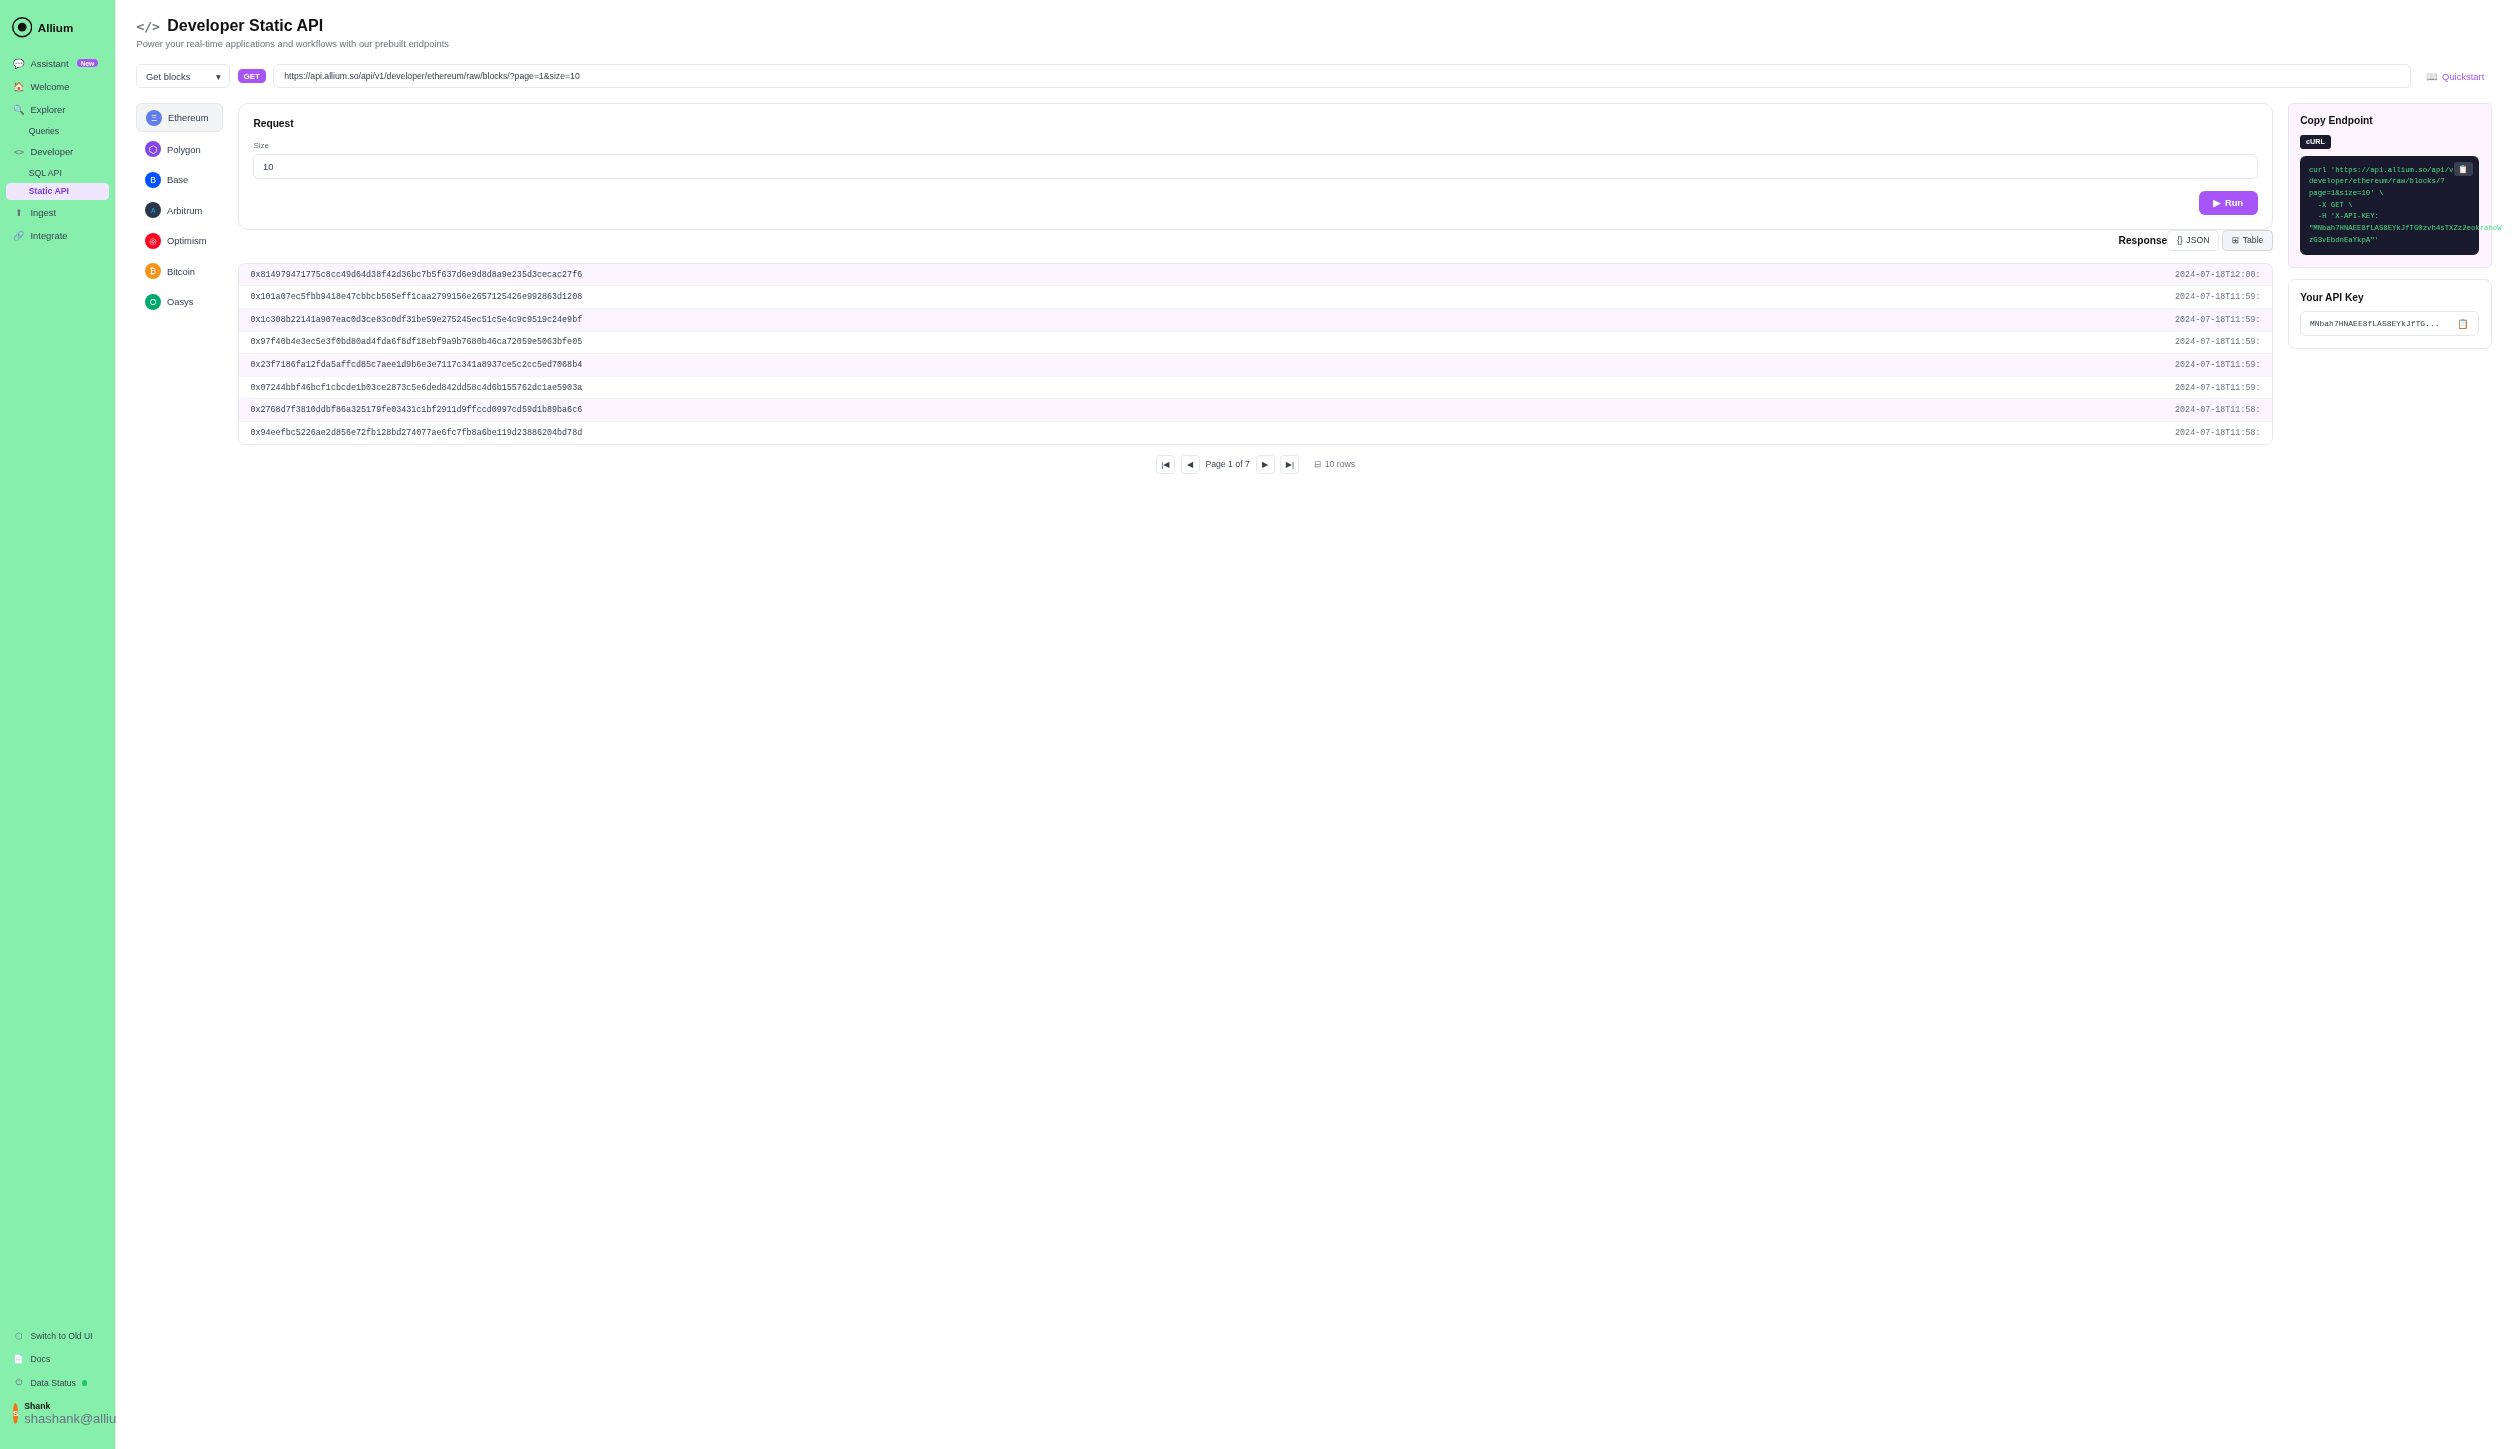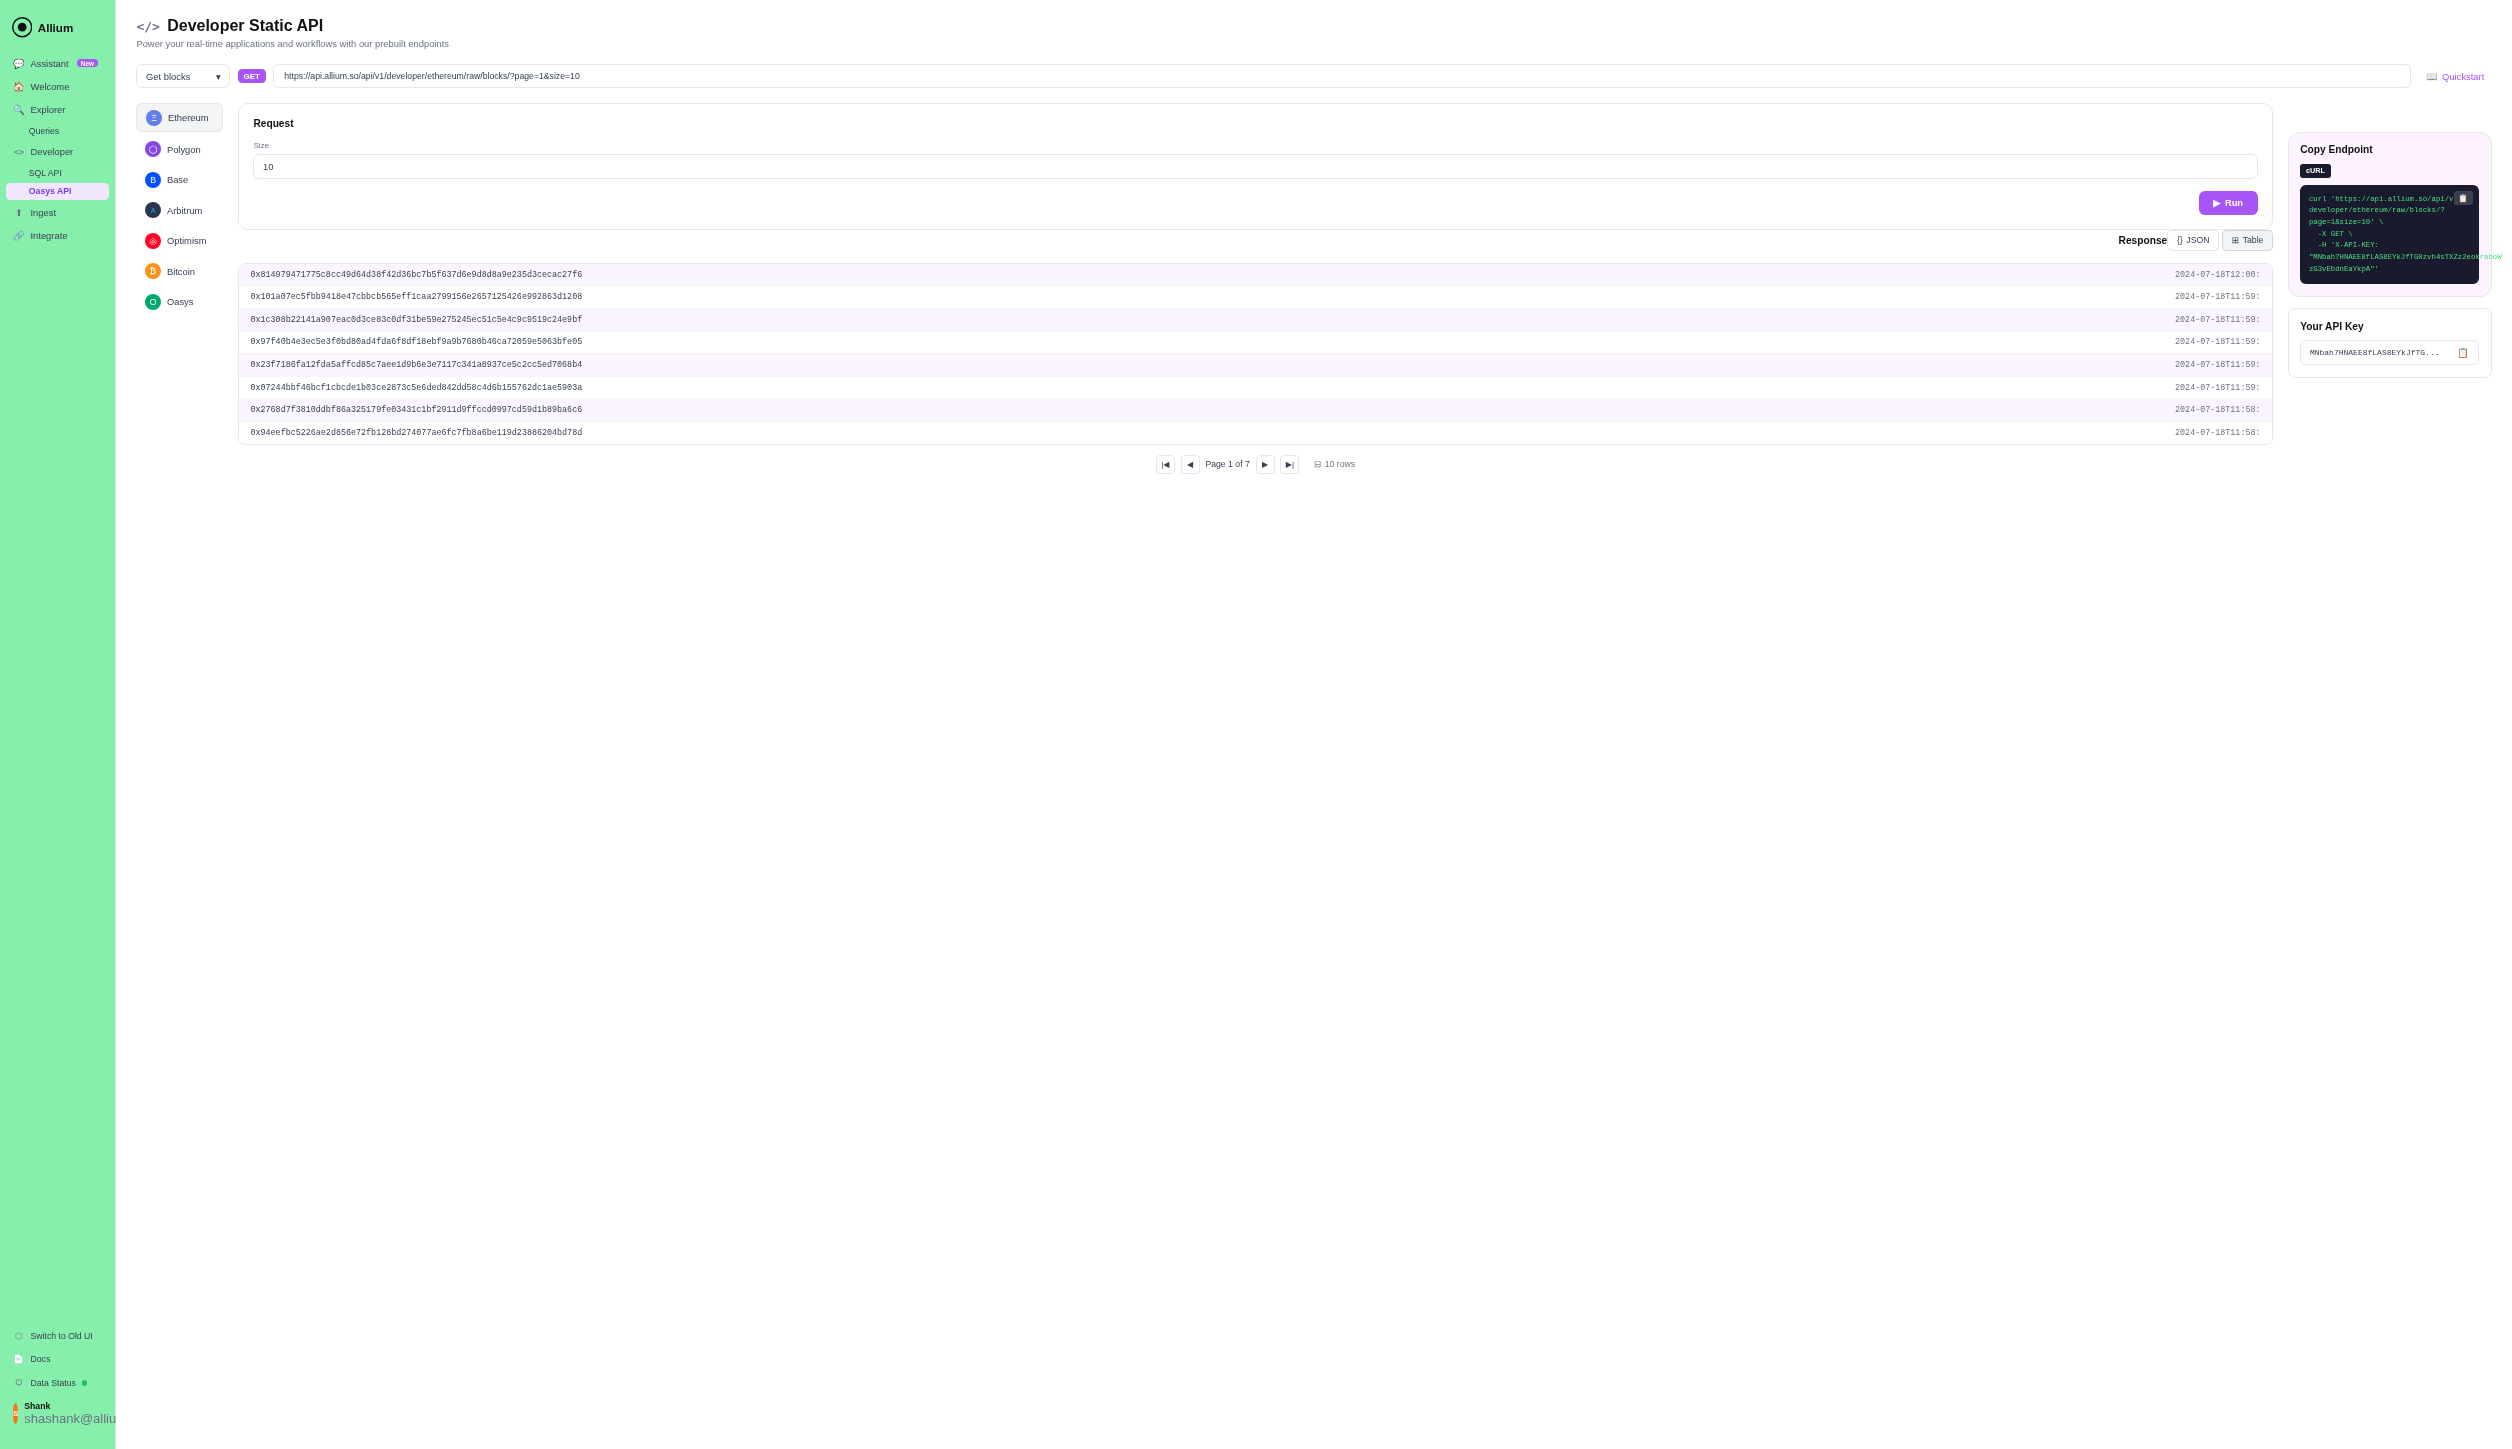--- a/index.html
+++ b/index.html
@@ -362,24 +362,23 @@
 
     
     .right-panel {
       width: 204px;
       display: flex;
       flex-direction: column;
       gap: 11.6px;
     }
     .copy-endpoint-box {
       border: 0.7px solid #e5e7eb;
-      border-radius: 12px;
+      border-radius: 5px;
       padding: 11.6px;
       background: #fdf4ff;
-      margin-top: 29px;
     }
     .copy-endpoint-title {
       font-size: 10.2px;
       font-weight: 600;
       color: #111;
       margin-bottom: 8.7px;
     }
     .curl-badge {
       background: #1a1a2e;
       color: #fff;
@@ -482,21 +481,21 @@
       <span>Queries</span>
     </div>
     <div class="nav-item">
       <span class="nav-icon" style="font-size:8.7px;font-family:monospace;">&lt;&gt;</span>
       <span>Developer</span>
     </div>
     <div class="sub-item">
       <span>SQL API</span>
     </div>
     <div class="sub-item active">
-      <span>Oasys API</span>
+      <span>Static API</span>
     </div>
     <div class="nav-item">
       <span class="nav-icon">⬆</span>
       <span>Ingest</span>
     </div>
     <div class="nav-item">
       <span class="nav-icon">🔗</span>
       <span>Integrate</span>
     </div>
   </div>

